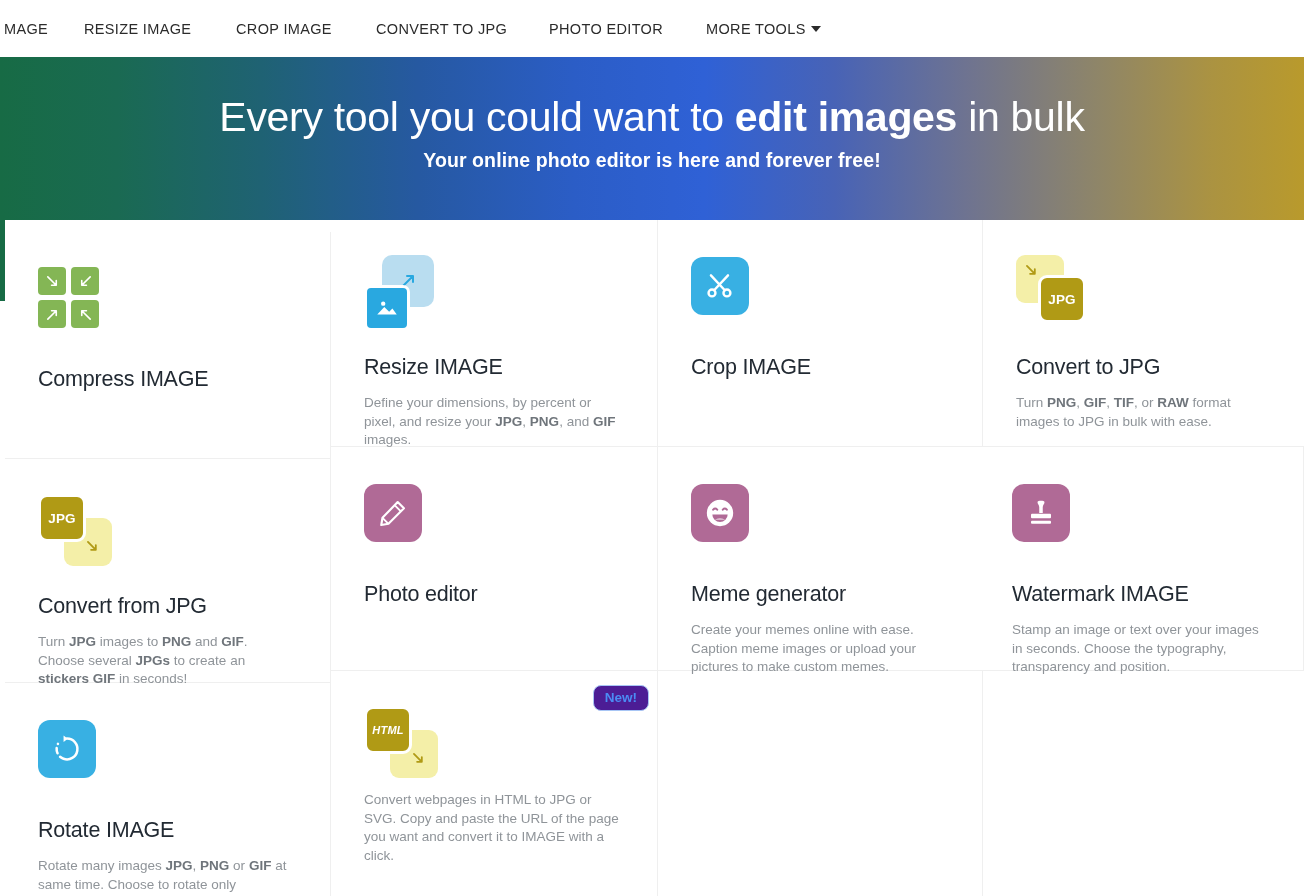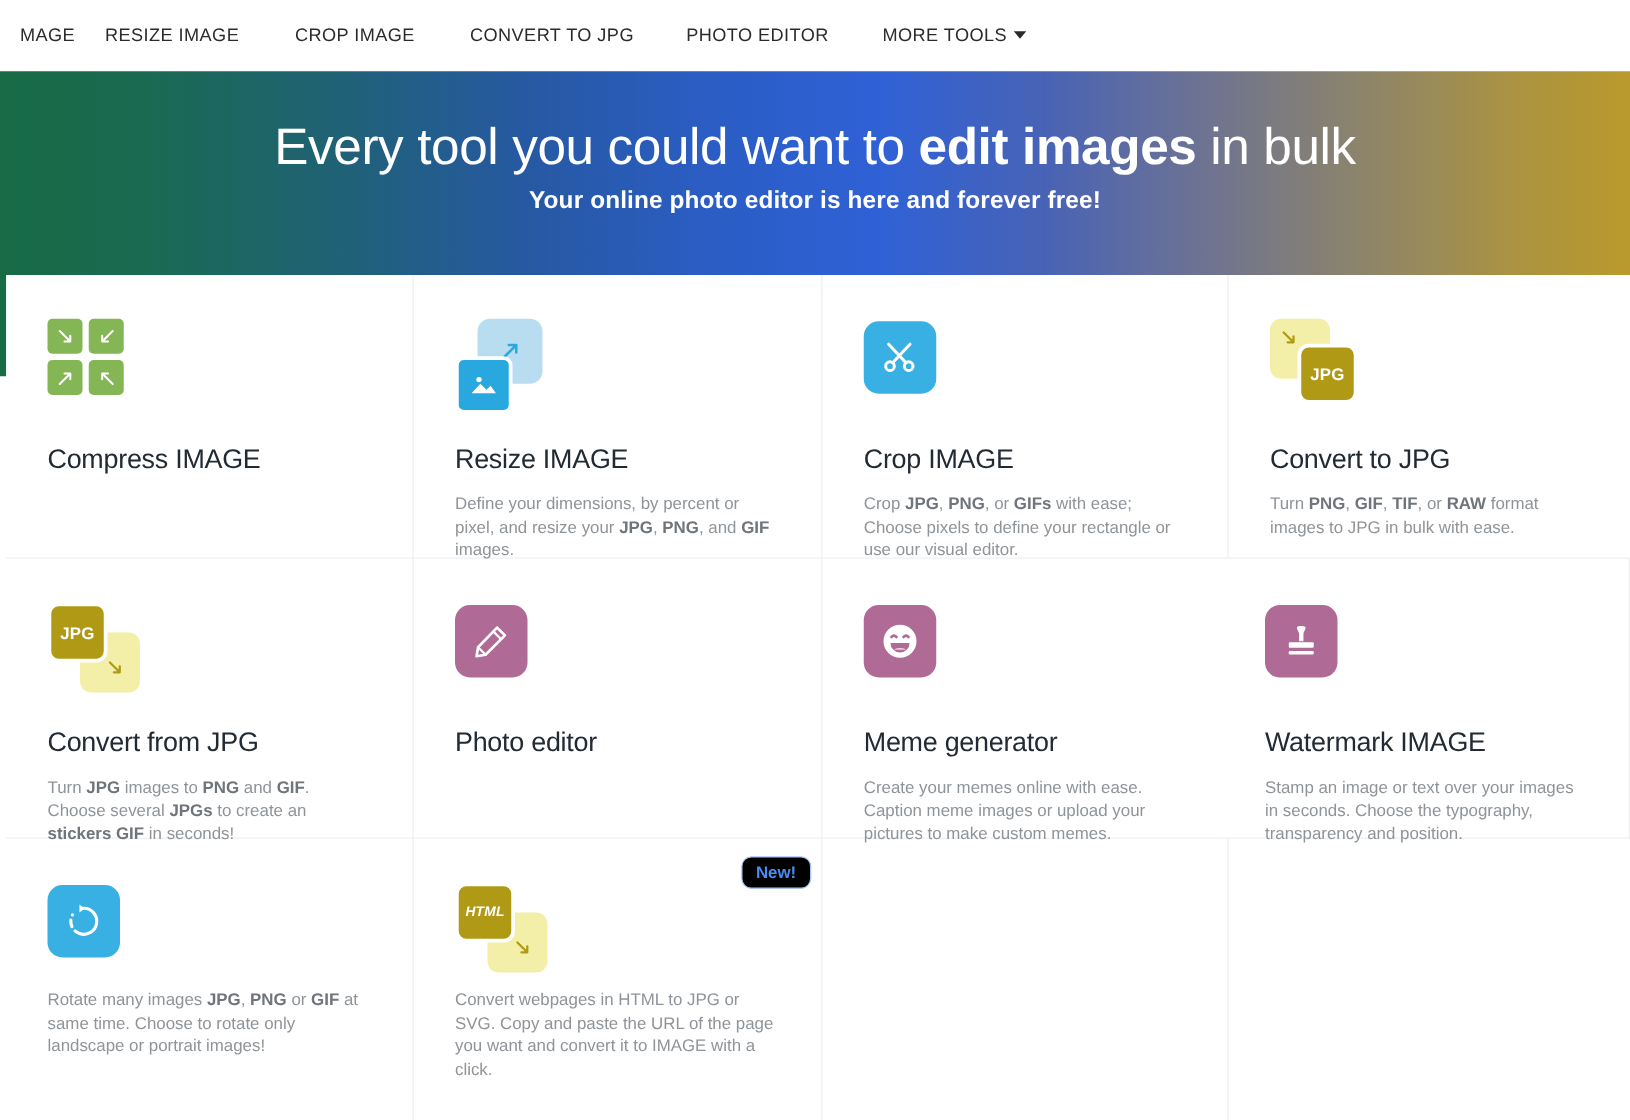--- a/index.html
+++ b/index.html
@@ -111,21 +111,21 @@
   .row-2 { top: 227px; height: 224px; }
   .row-3 { top: 451px; height: 225px; }
 
   .cell {
     position: relative;
     height: 100%;
     padding: 20px 33px 0 33px;
     border-right: 1px solid #efefef;
     border-bottom: 1px solid #efefef;
   }
-  .c1 { width: 326px; }
+  .c1 { width: 326px; margin-top: 12px; }
   .c2 { width: 327px; }
   .c3 { width: 325px; }
   .c4 { width: 321px; border-right: none; }
   .cell.empty { border-bottom-color: #efefef; }
   .row-3 .cell { border-bottom: none; }
 
   
   .iconwrap {
     position: relative;
     width: 72px; height: 72px;
@@ -228,30 +228,30 @@
 
   .badge {
     position: absolute;
     right: 8px; top: 14px;
     border: 1px solid #a8c6f5;
     color: #4b8bf4;
     border-radius: 8px;
     font-size: 13.5px;
     font-weight: 600;
     padding: 4px 11px 5px 11px;
-    background: #000000;
+    background: #4c1d95;
     cursor: pointer;
     white-space: nowrap;
   }
 </style>
 </head>
 <body>
 
 <div class="navbar">
-  <a class="nav-item" style="left:16px">MAGE</a>
+  <a class="nav-item" style="left:4px">MAGE</a>
   <a class="nav-item" style="left:84px">RESIZE IMAGE</a>
   <a class="nav-item" style="left:236px">CROP IMAGE</a>
   <a class="nav-item" style="left:376px">CONVERT TO JPG</a>
   <a class="nav-item" style="left:549px">PHOTO EDITOR</a>
   <a class="nav-item" style="left:706px">
     <span>MORE TOOLS</span><span class="caret"></span>
   </a>
 </div>
 
 <div class="hero">
@@ -316,23 +316,20 @@
       <div class="iconwrap">
         <div class="tile" style="background:#38b0e3">
           <svg width="32" height="32" viewBox="0 0 24 24">
             <circle cx="6" cy="17.2" r="2.6" stroke="#fff" stroke-width="1.8" fill="none"></circle>
             <circle cx="17.2" cy="17.2" r="2.6" stroke="#fff" stroke-width="1.8" fill="none"></circle>
             <path d="M7.6 15.2 L18 4 M15.6 15.2 L5.2 4" stroke="#fff" stroke-width="1.8" fill="none" stroke-linecap="round"></path>
           </svg>
         </div>
       </div>
       <div class="card-title">Crop IMAGE</div>
-      <div class="card-desc">
-        Crop <b>JPG</b>, <b>PNG</b>, or <b>GIFs</b> with ease; Choose pixels to define your rectangle or use our visual editor.
-      </div>
     </div>
 
     <div class="cell c4">
       <div class="iconwrap">
         <div class="fc-pale to-pale">
           <svg width="18" height="18" viewBox="0 0 16 16" style="margin:-16px 0 0 -16px">
               <path d="M3.5 3.5 L10.5 10.5 M10.5 10.5 L10.5 6.3 M10.5 10.5 L6.3 10.5" stroke="#b09a15" stroke-width="1.6" fill="none" stroke-linecap="round"></path>
             </svg>
         </div>
         <div class="fc-gold to-gold">JPG</div>
@@ -413,20 +410,21 @@
 
     <div class="cell c1">
       <div class="iconwrap">
         <div class="tile" style="background:#38b0e3">
           <svg width="32" height="32" viewBox="0 0 24 24">
             <path d="M12 4.2 A7.8 7.8 0 1 1 5.2 8.2" stroke="#fff" stroke-width="1.9" fill="none" stroke-linecap="round" stroke-dasharray="30 3.2 4 3.2 4 3.2 4 3.2"></path>
             <path d="M9.4 1.9 L12.6 4.3 L9.4 6.7" fill="#fff"></path>
           </svg>
         </div>
       </div>
+      <div class="card-title">Rotate IMAGE</div>
       <div class="card-desc">
         Rotate many images <b>JPG</b>, <b>PNG</b> or <b>GIF</b> at same time. Choose to rotate only landscape or portrait images!
       </div>
     </div>
 
     <div class="cell c2">
       <div class="badge">New!</div>
       <div class="iconwrap">
         <div class="fc-gold small from-gold">HTML</div>
         <div class="fc-pale from-pale">

